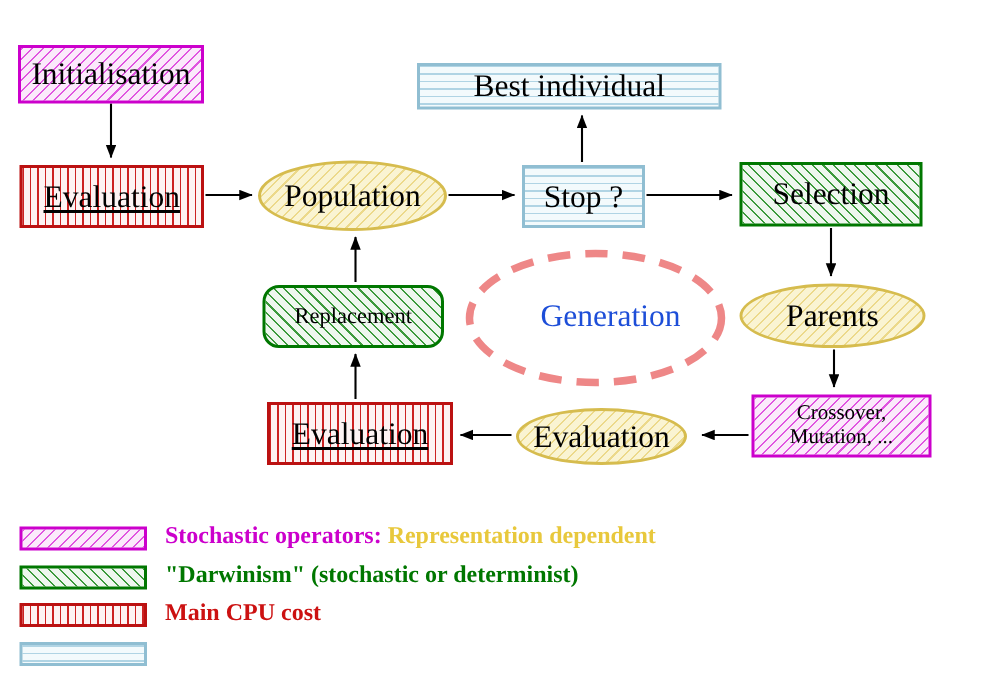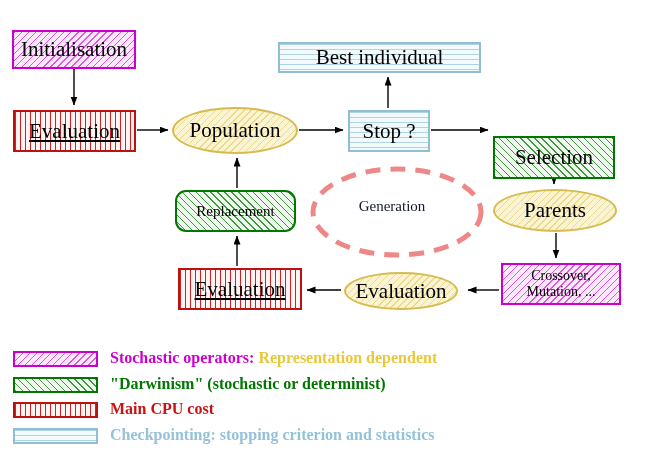--- a/index.html
+++ b/index.html
@@ -46,24 +46,24 @@
     border: 2px solid #d6bc4e;
     border-radius: 50%;
     background: repeating-linear-gradient(135deg, #ecd98a 0, #ecd98a 1px, #faf4d2 1px, #faf4d2 5px);
   }
   .rounded { border-radius: 0; }
   .small-label { font-size: 15px; }
   .two-line { font-size: 14px; line-height: 1.15; flex-direction: column; }
 
   .generation-label {
     position: absolute;
-    left: 308px; top: 198px; width: 168px;
+    left: 323px; top: 198px; width: 168px;
     text-align: center;
-    color: #0f172a;
-    font-size: 15px;
+    color: #1d4ed8;
+    font-size: 21px;
   }
 
   .legend-row { position: absolute; left: 0; width: 670px; height: 18px; }
   .legend-swatch {
     position: absolute; left: 13px; top: 0;
     width: 85px; height: 16px; box-sizing: border-box;
   }
   .legend-text {
     position: absolute; left: 110px; top: -2px;
     font-size: 16px; font-weight: bold; white-space: nowrap;
@@ -102,21 +102,21 @@
   <div class="node hatch-magenta" style="left:12px; top:30px; width:124px; height:39px;">Initialisation</div>
 
   <div class="node stripe-red" style="left:13px; top:110px; width:123px; height:42px;">Evaluation</div>
 
   <div class="node hatch-yellow" style="left:172px; top:107px; width:126px; height:47px;">Population</div>
 
   <div class="node stripe-cyan" style="left:278px; top:42px; width:203px; height:31px;">Best individual</div>
 
   <div class="node stripe-cyan rounded" style="left:348px; top:110px; width:82px; height:42px;">Stop ?</div>
 
-  <div class="node hatch-green" style="left:493px; top:108px; width:122px; height:43px;margin-top:28px;">Selection</div>
+  <div class="node hatch-green" style="left:493px; top:108px; width:122px; height:43px;">Selection</div>
 
   <div class="node hatch-yellow" style="left:493px; top:189px; width:124px; height:43px;">Parents</div>
 
   <div class="node hatch-magenta two-line" style="left:501px; top:263px; width:120px; height:42px;">
     <span>Crossover,</span>
     <span>Mutation, ...</span>
   </div>
 
   <div class="node hatch-yellow" style="left:344px; top:272px; width:114px; height:38px;">Evaluation</div>
 
@@ -139,16 +139,15 @@
     <div class="legend-text t-green">"Darwinism" (stochastic or determinist)</div>
   </div>
 
   <div class="legend-row" style="top:402px;">
     <div class="legend-swatch stripe-red"></div>
     <div class="legend-text t-red">Main CPU cost</div>
   </div>
 
   <div class="legend-row" style="top:428px;">
     <div class="legend-swatch stripe-cyan"></div>
-    <div class="legend-text t-cyan">Checkpointing: stopping criterion and statistics</div>
   </div>
 
 </div>
 
 </body></html>

